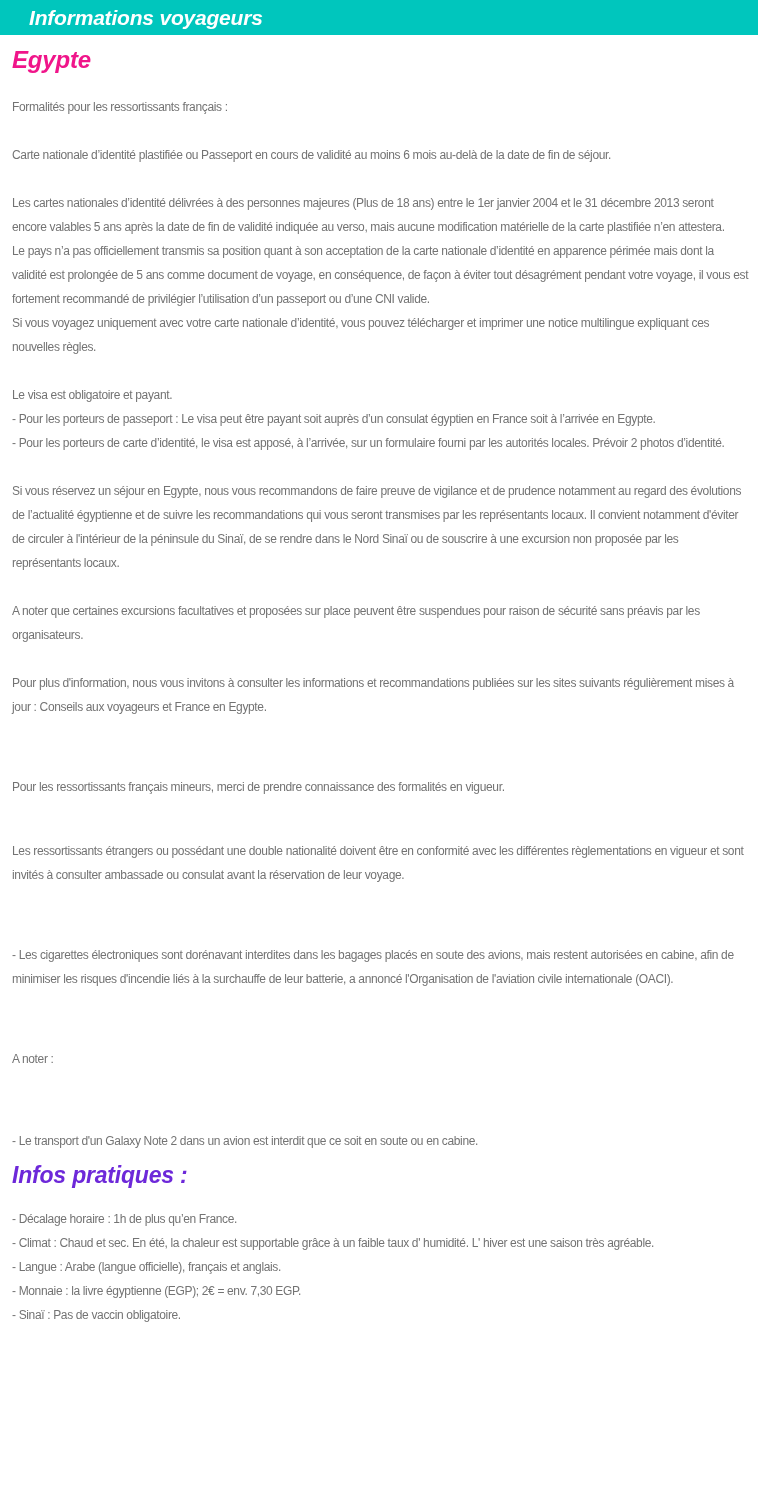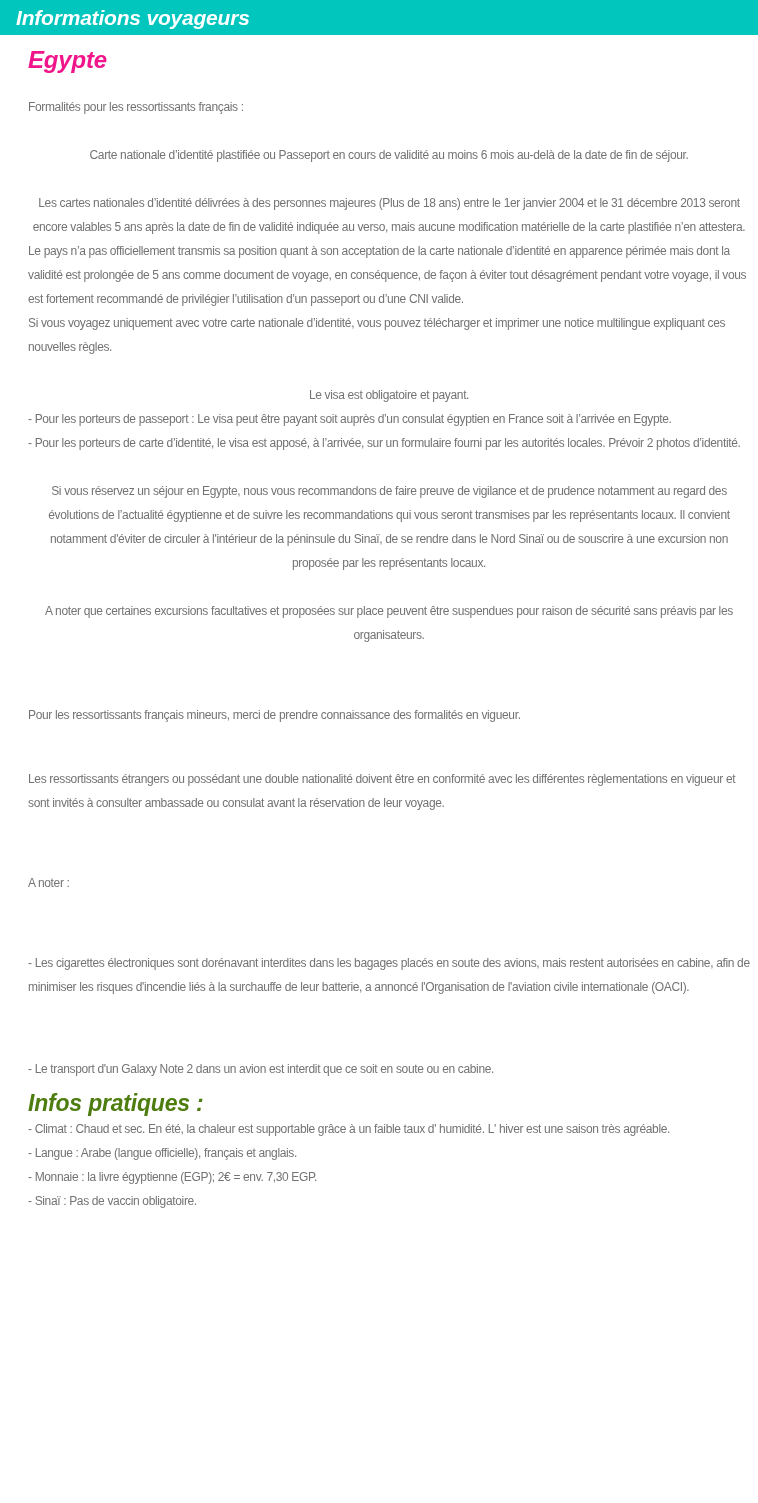--- a/index.html
+++ b/index.html
@@ -10,60 +10,59 @@
     background: #ffffff;
     font-family: "Liberation Sans", sans-serif;
     overflow-x: hidden;
   }
   .header-bar {
     width: 100%;
     height: 35px;
     background: #00c6bd;
     display: flex;
     align-items: center;
-    padding-left: 16px;
+    padding-left: 29px;
   }
   .header-bar .title {
     color: #ffffff;
     font-size: 21px;
     font-weight: bold;
     font-style: italic;
     letter-spacing: -0.2px;
   }
   .content {
-    padding: 0 8px 8px 0;
-    margin-left: 28px;
+    padding: 0 8px 8px 12px;
   }
   h1.country {
     color: #f0158a;
     font-size: 24px;
     line-height: 26px;
     font-weight: bold;
     font-style: italic;
     margin: 12px 0 0 0;
     letter-spacing: -0.2px;
   }
   h2.infos-title {
-    color: #4d7c0f;
+    color: #6d28d9;
     font-size: 23px;
     line-height: 28px;
     font-weight: bold;
     font-style: italic;
     margin: 8px 0 0 0;
     letter-spacing: -0.2px;
   }
   p {
     color: #737373;
     font-size: 12px;
     line-height: 24px;
     letter-spacing: -0.35px;
     margin: 0;
   }
   p.first { margin-top: 22px; }
-  .gap1 { margin-top: 24px; text-align: center; }
+  .gap1 { margin-top: 24px; }
   .gap40 { margin-top: 40px; }
   .gap56 { margin-top: 56px; }
   .gap58 { margin-top: 58px; }
   .infos-list p.item { margin: 0; }
   .infos-list p.item-first { margin-top: 18px; }
 </style>
 </head>
 <body>
 
 <div class="header-bar">
@@ -76,27 +75,29 @@
   <p class="first">Formalités pour les ressortissants français :</p>
   <p class="gap1">Carte nationale d’identité plastifiée ou Passeport en cours de validité au moins 6 mois au-delà de la date de fin de séjour.</p>
   <p class="gap1">Les cartes nationales d’identité délivrées à des personnes majeures (Plus de 18 ans) entre le 1er janvier 2004 et le 31 décembre 2013 seront encore valables 5 ans après la date de fin de validité indiquée au verso, mais aucune modification matérielle de la carte plastifiée n’en attestera.</p>
   <p>Le pays n’a pas officiellement transmis sa position quant à son acceptation de la carte nationale d’identité en apparence périmée mais dont la validité est prolongée de 5 ans comme document de voyage, en conséquence, de façon à éviter tout désagrément pendant votre voyage, il vous est fortement recommandé de privilégier l’utilisation d’un passeport ou d’une CNI valide.</p>
   <p>Si vous voyagez uniquement avec votre carte nationale d’identité, vous pouvez télécharger et imprimer une notice multilingue expliquant ces nouvelles règles.</p>
   <p class="gap1">Le visa est obligatoire et payant.</p>
   <p>- Pour les porteurs de passeport : Le visa peut être payant soit auprès d’un consulat égyptien en France soit à l’arrivée en Egypte.</p>
   <p>- Pour les porteurs de carte d’identité, le visa est apposé, à l’arrivée, sur un formulaire fourni par les autorités locales. Prévoir 2 photos d’identité.</p>
   <p class="gap1">Si vous réservez un séjour en Egypte, nous vous recommandons de faire preuve de vigilance et de prudence notamment au regard des évolutions de l’actualité égyptienne et de suivre les recommandations qui vous seront transmises par les représentants locaux. Il convient notamment d'éviter de circuler à l'intérieur de la péninsule du Sinaï, de se rendre dans le Nord Sinaï ou de souscrire à une excursion non proposée par les représentants locaux.</p>
   <p class="gap1">A noter que certaines excursions facultatives et proposées sur place peuvent être suspendues pour raison de sécurité sans préavis par les organisateurs.</p>
+  <p class="gap1">Pour plus d'information, nous vous invitons à consulter les informations et recommandations publiées sur les sites suivants  régulièrement mises à jour : Conseils aux voyageurs  et France en Egypte.</p>
   <p class="gap56">Pour les ressortissants français mineurs, merci de prendre connaissance des formalités en vigueur.</p>
   <p class="gap40">Les ressortissants étrangers ou possédant une double nationalité doivent être en conformité avec les différentes règlementations en vigueur et sont invités à consulter ambassade ou consulat avant la réservation de leur voyage.</p>
+  <p class="gap56">- Les cigarettes électroniques sont dorénavant interdites dans les bagages placés en soute des avions, mais restent autorisées en cabine, afin de minimiser les risques d'incendie liés à la surchauffe de leur batterie, a annoncé l'Organisation de l'aviation civile internationale (OACI).</p>
   <p class="gap56">A noter :</p>
-  <p class="gap56">- Les cigarettes électroniques sont dorénavant interdites dans les bagages placés en soute des avions, mais restent autorisées en cabine, afin de minimiser les risques d'incendie liés à la surchauffe de leur batterie, a annoncé l'Organisation de l'aviation civile internationale (OACI).</p>
   <p class="gap58">- Le transport d'un Galaxy Note 2 dans un avion est interdit que ce soit en soute ou en cabine.</p>
 
   <h2 class="infos-title">Infos pratiques :</h2>
 
   <div class="infos-list">
+    <p class="item item-first">- Décalage horaire : 1h de plus qu’en France.</p>
     <p class="item">- Climat : Chaud et sec. En été, la chaleur est supportable grâce à un faible taux d' humidité. L' hiver est une saison très agréable.</p>
     <p class="item">- Langue : Arabe (langue officielle), français et anglais.</p>
     <p class="item">- Monnaie : la livre égyptienne (EGP); 2€ = env. 7,30 EGP.</p>
     <p class="item">- Sinaï : Pas de vaccin obligatoire.</p>
   </div>
 </div>
 
 </body></html>

